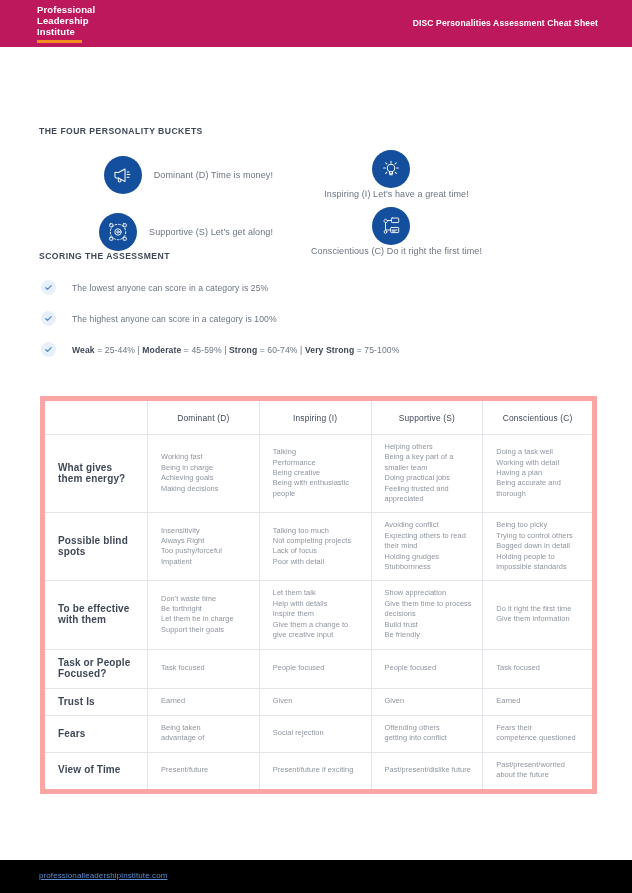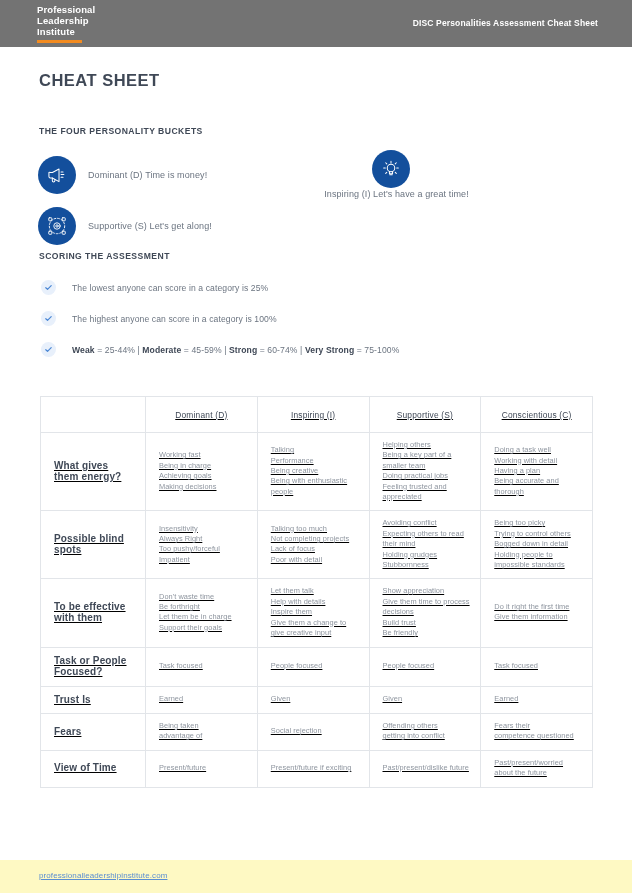--- a/index.html
+++ b/index.html
@@ -8,21 +8,21 @@
     background: #ffffff;
     font-family: "Liberation Sans", sans-serif;
     -webkit-font-smoothing: antialiased;
   }
   .page { position: relative; width: 632px; height: 893px; overflow: hidden; background:#fff; }
 
   
   .header {
     position: absolute; top: 0; left: 0;
     width: 632px; height: 47px;
-    background: #737373;
+    background: #be185d;
     display: flex; align-items: center;
   }
   .logo { position: absolute; left: 37px; top: 5px; width: 70px; }
   .logo-line {
     color: #ffffff;
     font-size: 9.5px; font-weight: 700; line-height: 10.8px;
     letter-spacing: .1px;
   }
   .logo-bar { width: 45px; height: 3px; background: #f28b20; margin-top: 2.5px; }
   .header-title {
@@ -44,21 +44,21 @@
     position: absolute; left: 39px;
     font-size: 8.6px; font-weight: 700; color: #3f4856; letter-spacing: .45px; text-align: center;
   }
   #sec-buckets { top: 126px; }
   #sec-scoring { top: 251px; }
 
   
   .buckets { position: absolute; left: 38px; top: 150px; width: 560px; }
   .bucket-row { display: flex; margin-bottom: 7px; }
   .bucket {
-    display: flex; align-items: center; width: 235px;
+    display: flex; align-items: center; width: 235px; justify-content: flex-end;
   }
   .bucket + .bucket { margin-left: 0; }
   .bucket.col2 { margin-left: 0; flex-direction: column; }
   .bucket-icon {
     width: 38px; height: 38px; border-radius: 50%;
     background: #134f9c; flex: 0 0 38px;
     display: flex; align-items: center; justify-content: center;
   }
   .bucket-icon svg { display:block; }
   .bucket-label {
@@ -76,22 +76,21 @@
   }
   .score-text {
     margin-left: 16px; font-size: 8.6px; color: #6b7480; letter-spacing: .1px;
   }
   .score-text b { color: #3f4856; font-weight: 700; }
 
   
   .tbl-wrap { position: absolute; left: 40px; top: 396px; width: 552px; }
   table.cheat {
     width: 552px; border-collapse: collapse; table-layout: fixed;
-    border: 1px solid #fca5a5;
-    text-decoration: underline;
+    border: 5px solid #fca5a5;
   }
   table.cheat col.c0 { width: 105px; }
   table.cheat col.cx { width: 111.75px; }
   table.cheat th, table.cheat td {
     border: 1px solid #e2e5e9;
     vertical-align: middle;
     padding: 7px 10px 8px 13px;
   }
   table.cheat thead th {
     height: 36px; text-align: center; padding: 6px 4px;
@@ -105,21 +104,21 @@
   }
   td.cell {
     font-size: 7.4px; color: #8d949e; line-height: 10.4px; letter-spacing: .05px;
     vertical-align: middle;
   }
   td.cell .ln { display: block; white-space: normal; }
 
   
   .footer {
     position: absolute; left: 0; bottom: 0; width: 632px; height: 33px;
-    background: #fef9c3;
+    background: #000000;
     text-decoration: underline;
   }
   .footer-link {
     position: absolute; left: 39px; top: 11px;
     font-size: 8px; color: #5b8ed1; letter-spacing: .1px;
   }
 </style>
 </head>
 <body>
 
@@ -129,21 +128,20 @@
     <div class="logo">
       <div class="logo-line">Professional</div>
       <div class="logo-line">Leadership</div>
       <div class="logo-line">Institute</div>
       <div class="logo-bar"></div>
     </div>
     <div class="header-title">DISC Personalities Assessment Cheat Sheet</div>
   </div>
 
   <div class="title-wrap">
-    <div class="title-2">CHEAT SHEET</div>
   </div>
 
   <div class="section-head" id="sec-buckets">THE FOUR PERSONALITY BUCKETS</div>
 
   <div class="buckets">
     <div class="bucket-row">
       <div class="bucket">
         <span class="bucket-icon">
           <svg width="22" height="22" viewBox="0 0 24 24" fill="none" stroke="#ffffff" stroke-width="1.1" stroke-linecap="round" stroke-linejoin="round">
             <path d="M3.2 9.3v4.4a1.6 1.6 0 0 0 1.6 1.6h2.1l7.3 3.9V5.4L7 9.3H4.8a1.6 1.6 0 0 0-1.6 0z"></path>
@@ -172,20 +170,34 @@
             <circle cx="12" cy="12" r="8.4" stroke-dasharray="2 2"></circle>
             <circle cx="12" cy="12" r="3.5"></circle>
             <circle cx="12" cy="12" r="1.3"></circle>
             <rect x="3" y="3" width="3.3" height="3.3" rx=".6"></rect>
             <rect x="17.7" y="3" width="3.3" height="3.3" rx=".6"></rect>
             <rect x="3" y="17.7" width="3.3" height="3.3" rx=".6"></rect>
             <rect x="17.7" y="17.7" width="3.3" height="3.3" rx=".6"></rect>
           </svg>
         </span>
         <span class="bucket-label">Supportive (S) Let's get along!</span>
+      </div>
+      <div class="bucket col2">
+        <span class="bucket-icon">
+          <svg width="22" height="22" viewBox="0 0 24 24" fill="none" stroke="#ffffff" stroke-width="1" stroke-linecap="round" stroke-linejoin="round">
+            <path d="M8.1 6.4 6 4.3 3.9 6.4 6 8.5z"></path>
+            <rect x="12.4" y="3.3" width="8" height="5" rx=".8"></rect>
+            <path d="M8.3 6h4.1"></path>
+            <path d="M6 8.5v7.8h5.6"></path>
+            <rect x="11.6" y="13.6" width="8.8" height="5.6" rx=".8"></rect>
+            <path d="M13.3 16.4h5.4M13.3 17.6h3.2"></path>
+            <circle cx="6" cy="18.4" r="1.5"></circle>
+          </svg>
+        </span>
+        <span class="bucket-label">Conscientious (C) Do it right the first time!</span>
       </div>
     </div>
   </div>
 
   <div class="section-head" id="sec-scoring">SCORING THE ASSESSMENT</div>
 
   <div class="scoring">
     <div class="score-item">
       <span class="check-circle">
         <svg width="9" height="9" viewBox="0 0 12 12" fill="none" stroke="#4a86d4" stroke-width="1.6" stroke-linecap="round" stroke-linejoin="round">

